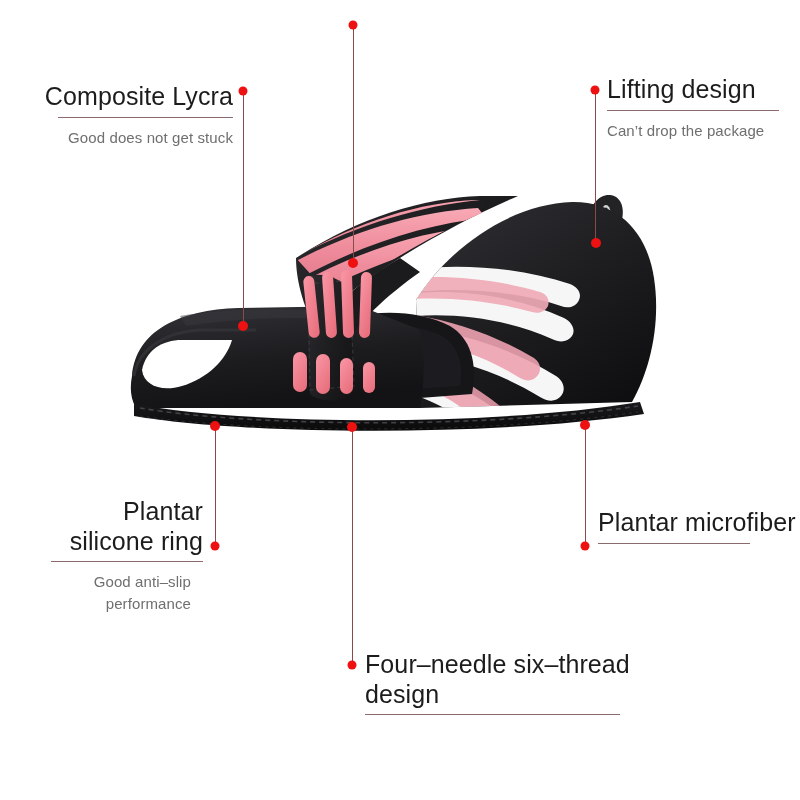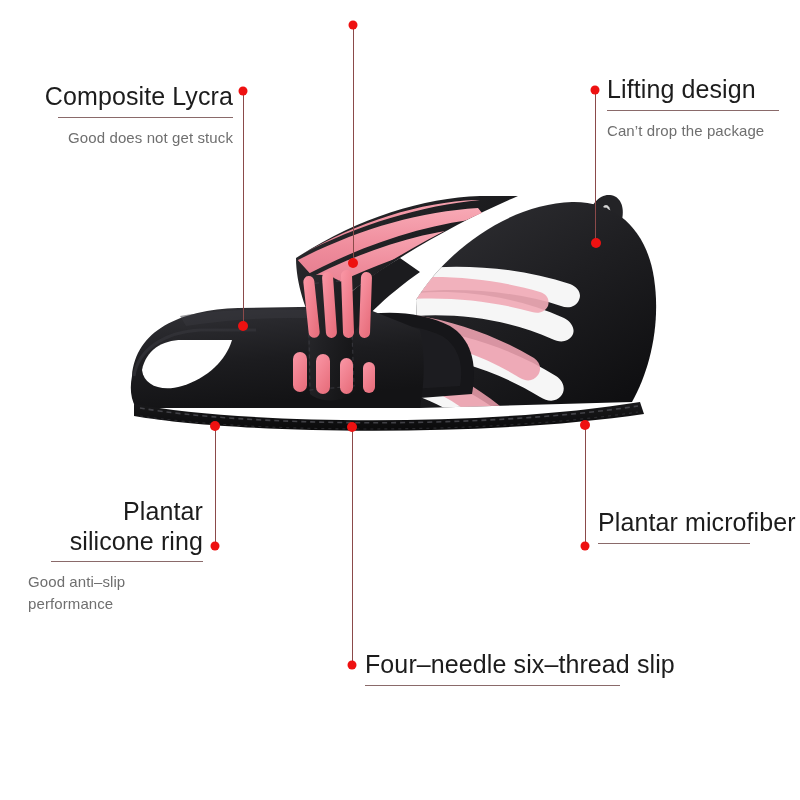--- a/index.html
+++ b/index.html
@@ -245,27 +245,27 @@
   <div class="callout" style="left:607px;top:75px;width:195px;">
     <div class="title">Lifting design</div>
     <div class="rule" style="width:172px;"></div>
     <div class="sub">Can’t drop the package</div>
   </div>
 
   <div class="callout ralign" style="left:28px;top:497px;width:175px;">
     <div class="title">Plantar
 silicone ring</div>
     <div class="rule" style="width:152px;"></div>
-    <div class="sub" style="text-align:left;padding-right:12px;">Good anti–slip
+    <div class="sub" style="text-align:right;padding-right:12px;">Good anti–slip
 performance</div>
   </div>
 
   <div class="callout" style="left:598px;top:508px;width:200px;">
     <div class="title">Plantar microfiber</div>
     <div class="rule" style="width:152px;"></div>
   </div>
 
   <div class="callout" style="left:365px;top:650px;width:330px;">
-    <div class="title">Four–needle six–thread slip</div>
+    <div class="title">Four–needle six–thread design</div>
     <div class="rule" style="width:255px;"></div>
   </div>
 
 </div>
 
 </body></html>

